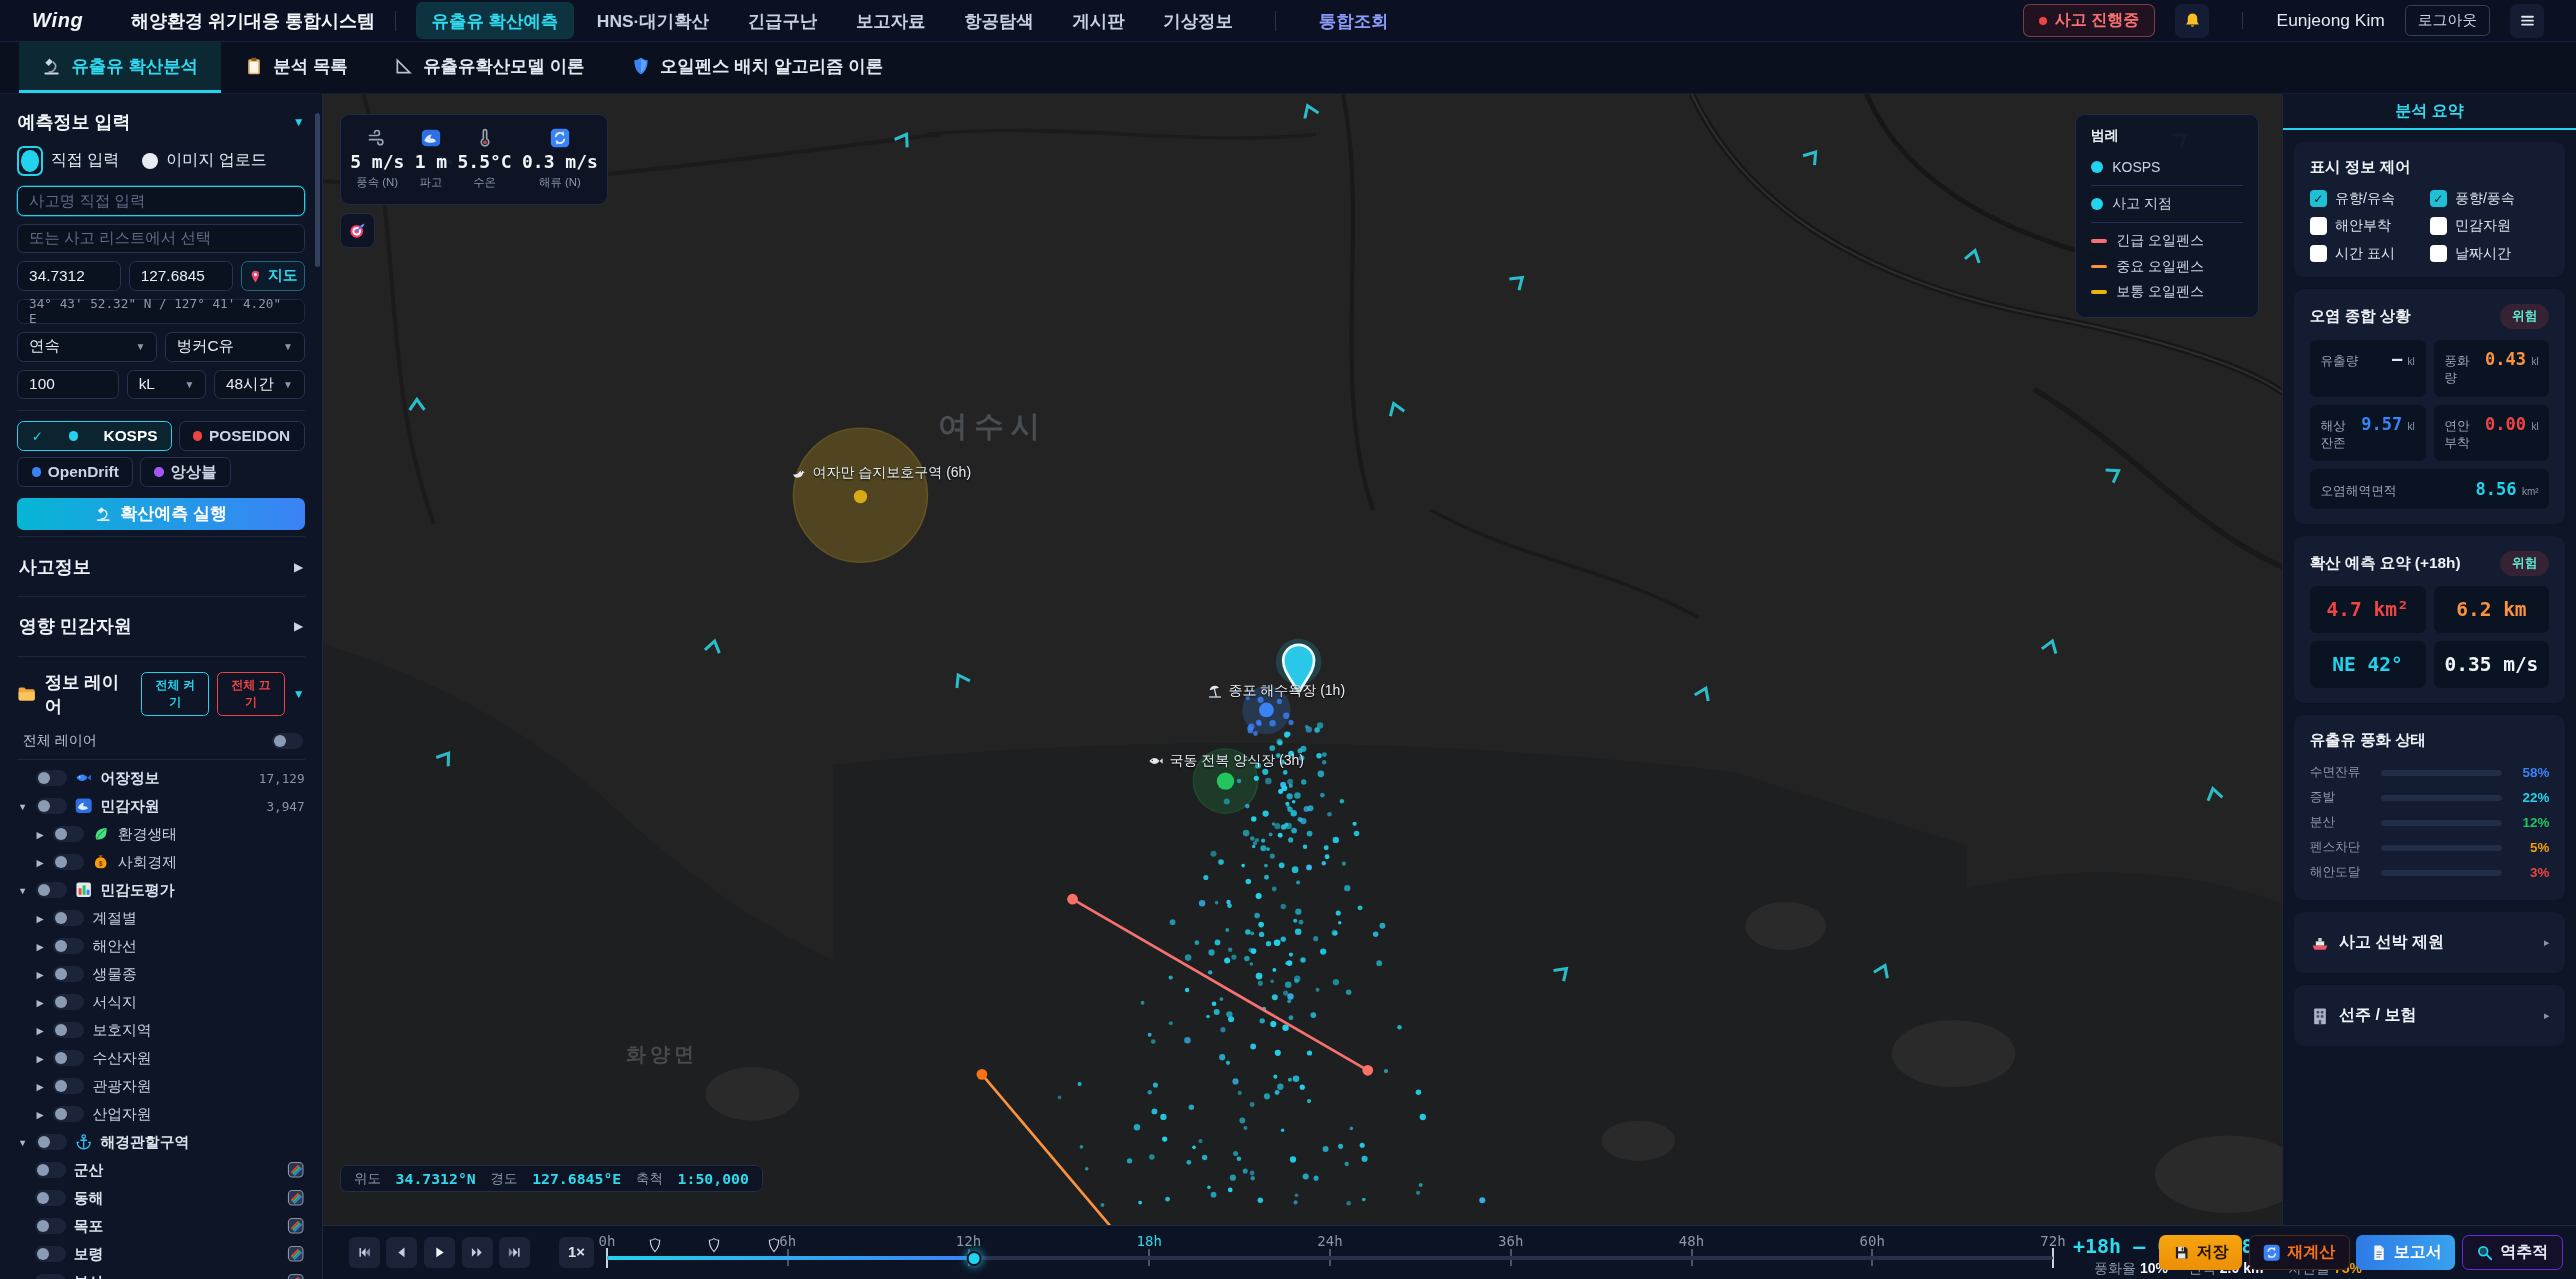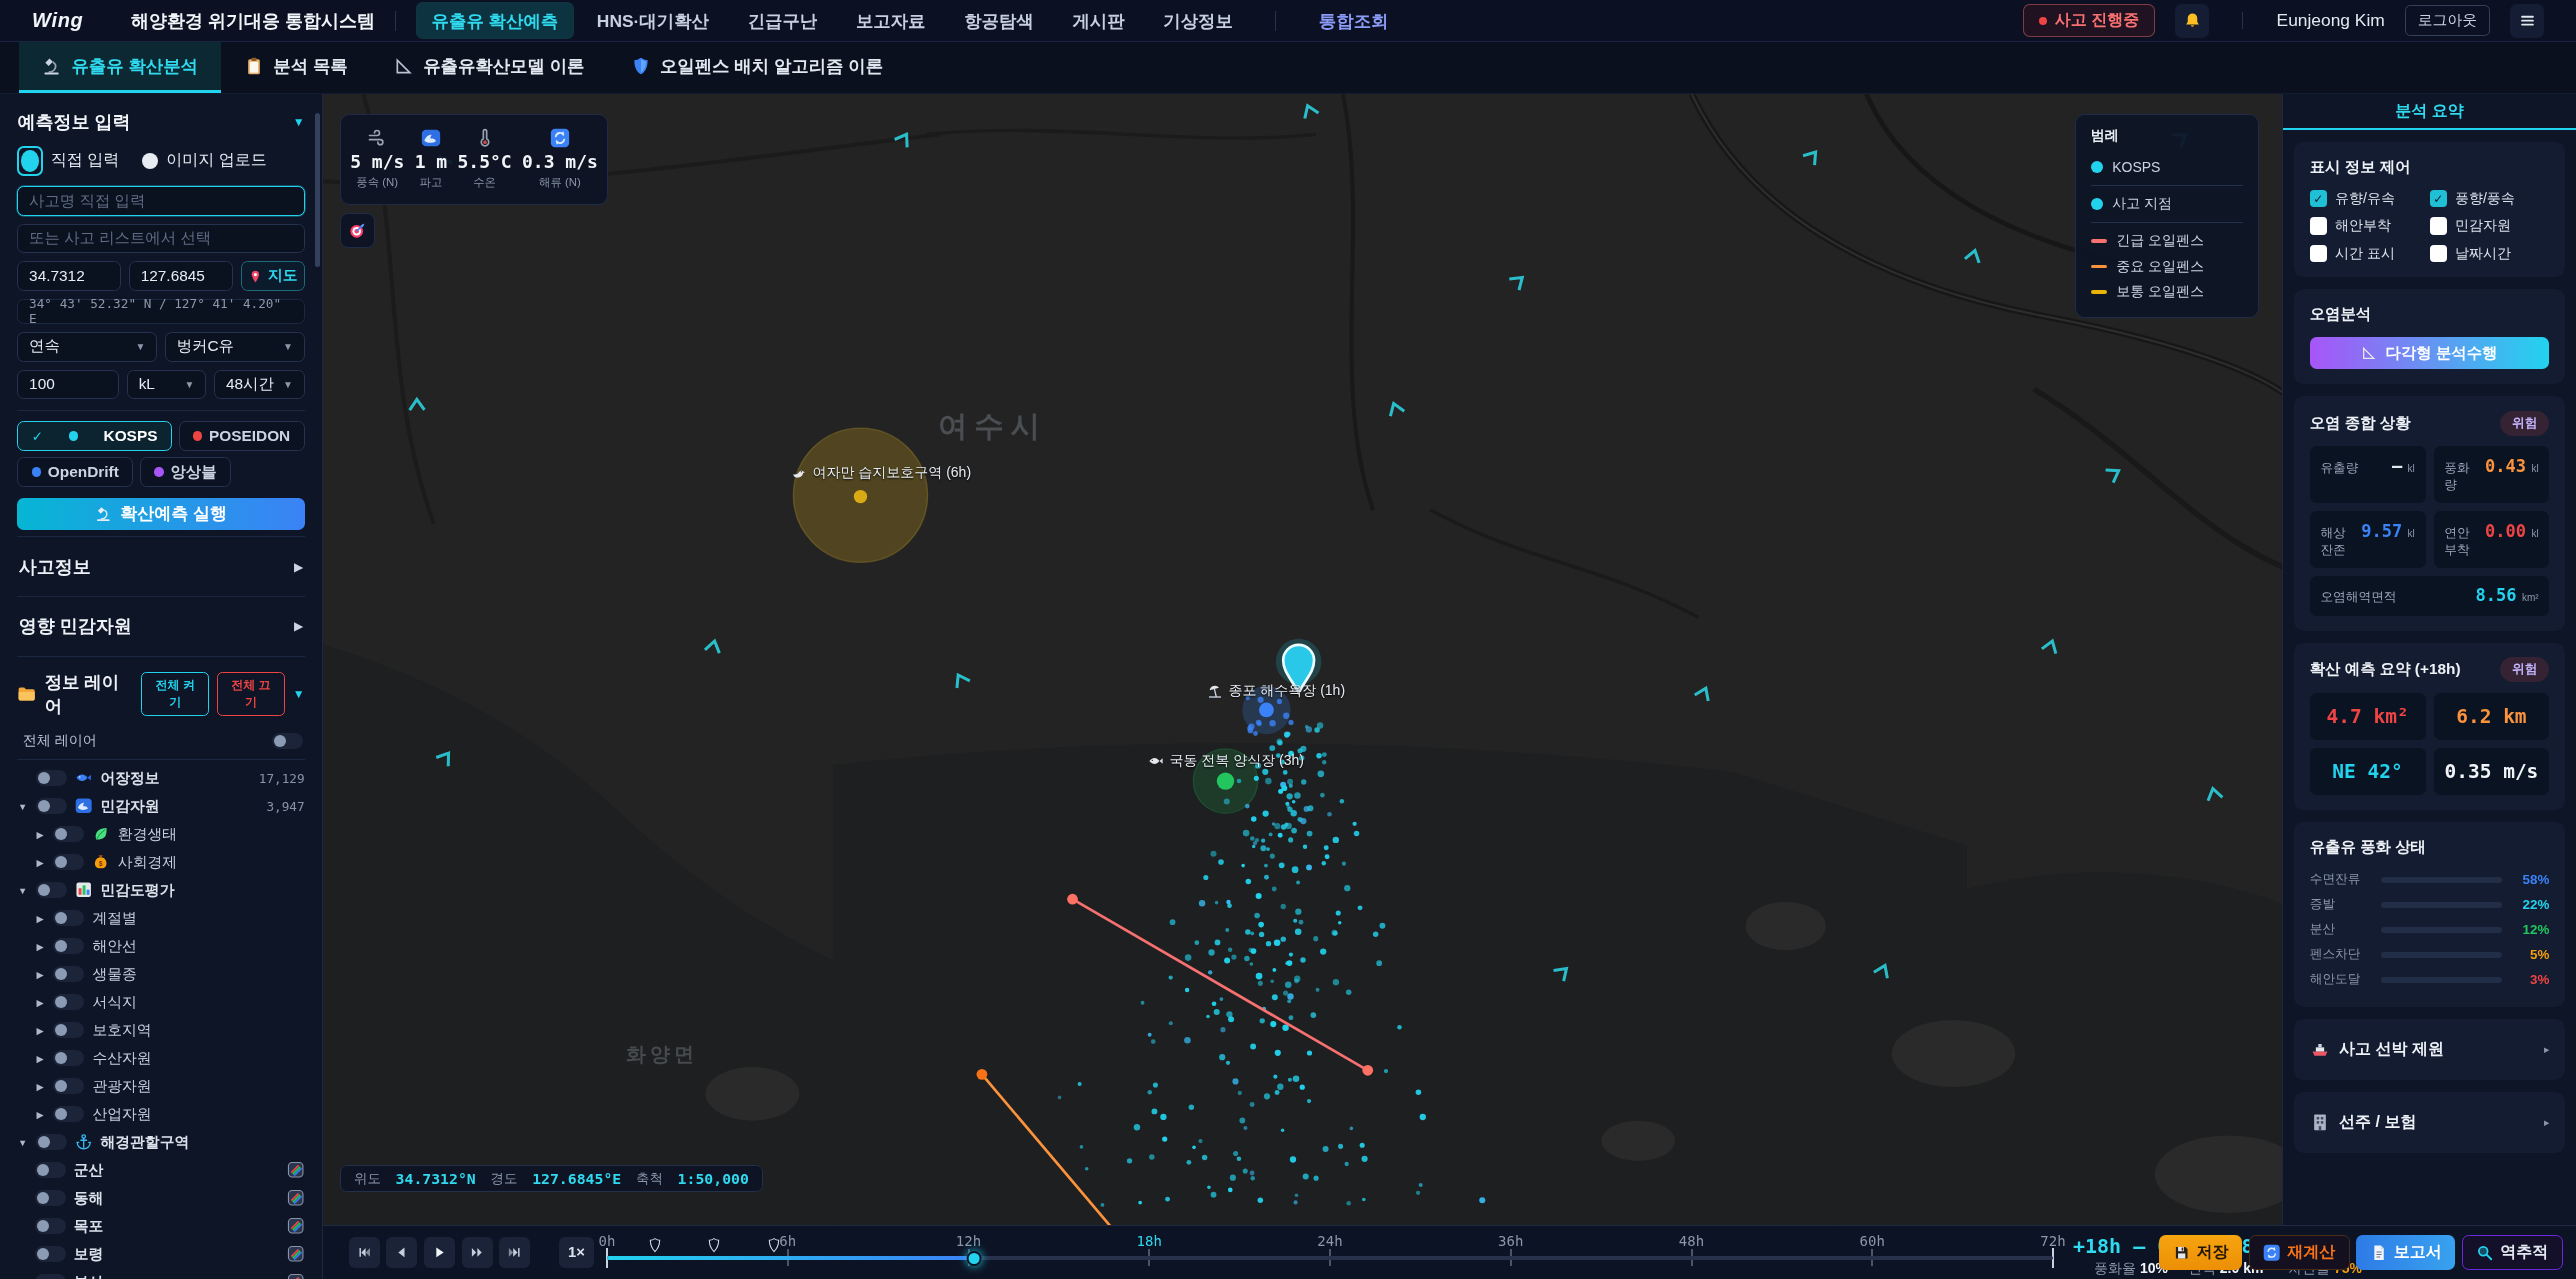--- a/index.html
+++ b/index.html
@@ -137,21 +137,21 @@
   .site-label .icon{width:16px;height:16px;}
 
   
   .rpanel{position:absolute;right:0;top:94px;width:294px;bottom:54px;background:#0d1526;
        border-left:0.7px solid #1c2740;overflow:hidden;}
   .rp-head{height:36px;display:flex;align-items:center;justify-content:center;font-size:16px;font-weight:bold;
        color:#2fd9ee;border-bottom:2px solid #22d3ee;}
   .card{background:#131c30;border-radius:9.4px;margin:12px 10.7px;padding:14.8px 16px;}
   .card .ctitle{font-size:15.4px;font-weight:bold;color:#eef2f7;}
   .chead{display:flex;align-items:center;justify-content:space-between;margin-bottom:10.7px;}
-  .danger{background:rgba(239,68,68,.16);color:#c4b5fd;font-size:12.7px;font-weight:bold;
+  .danger{background:rgba(239,68,68,.16);color:#5eead4;font-size:12.7px;font-weight:bold;
        padding:4px 12px;border-radius:670px;text-align:center;}
   .optgrid{display:grid;grid-template-columns:1fr 1fr;row-gap:9.4px;}
   .opt{display:flex;align-items:center;gap:8px;font-size:14px;color:#dbe2ec;cursor:pointer;}
   .cb{width:17.4px;height:17.4px;border-radius:4px;background:#fff;display:flex;align-items:center;
       justify-content:center;font-size:12px;font-weight:bold;color:transparent;}
   .cb.checked{background:#1fc0d6;color:#0b1322;}
   .polybtn{width:100%;height:32px;border:none;border-radius:6.7px;color:#fff;font-size:15.4px;font-weight:bold;
        background:linear-gradient(90deg,#a855f7,#22d3ee);display:flex;align-items:center;justify-content:center;
        gap:8px;font-family:inherit;cursor:pointer;margin-top:2.7px;}
   .polybtn .icon{width:16px;height:16px;}
@@ -1099,31 +1099,20 @@
             <span class="cb">✓</span>
             <span>시간 표시</span>
           </label>
           <label class="opt">
             <span class="cb">✓</span>
             <span>날짜시간</span>
           </label>
         </div>
     </div>
 
-    <div class="card">
-      <div class="ctitle" style="margin-bottom:12px;">오염분석</div>
-      <button class="polybtn">
-        <span class="icon">
-          <svg viewBox="0 0 24 24">
-              <path d="M4 20V5l15 15z" fill="none" stroke="#e5e7eb" stroke-width="2"></path>
-            </svg>
-        </span>
-        <span>다각형 분석수행</span>
-      </button>
-    </div>
 
     <div class="card">
       <div class="chead">
         <span class="ctitle">오염 종합 상황</span>
         <span class="danger">위험</span>
       </div>
       <div class="statgrid" id="statGrid">
           <div class="statbox">
             <span class="sl">유출량</span>
             <span class="sv" style="color: rgb(226, 232, 240);">—</span>

